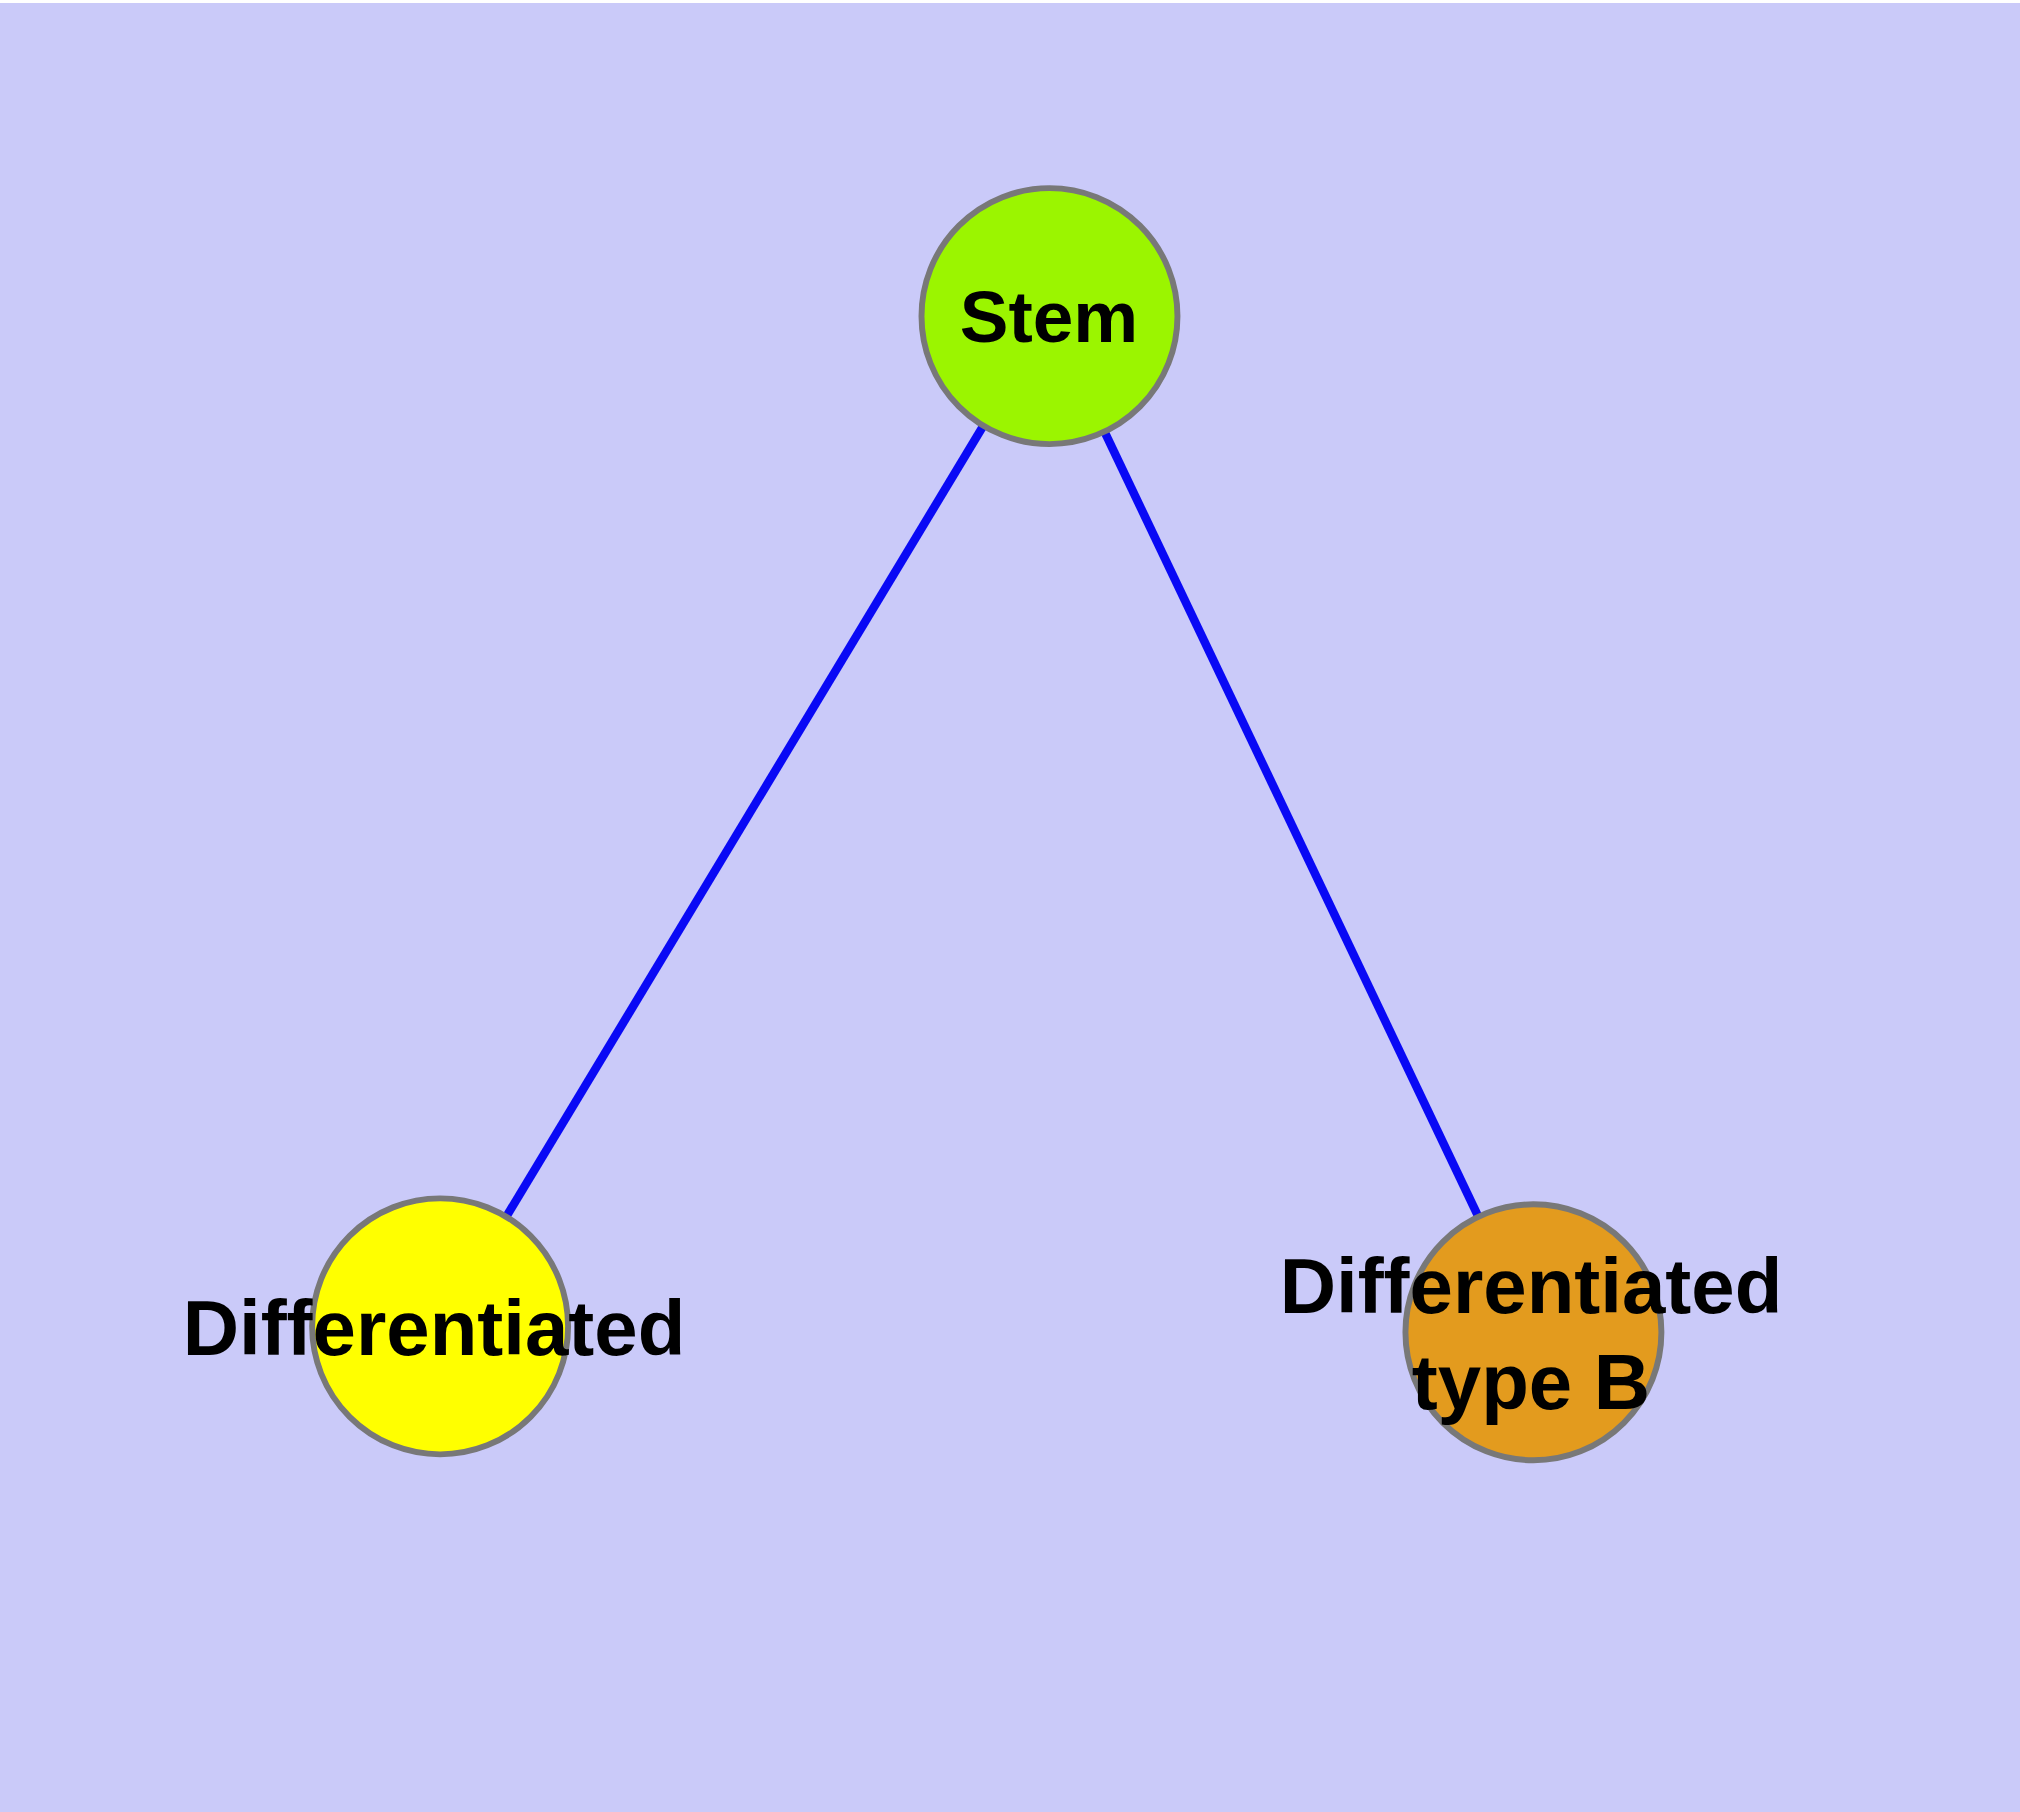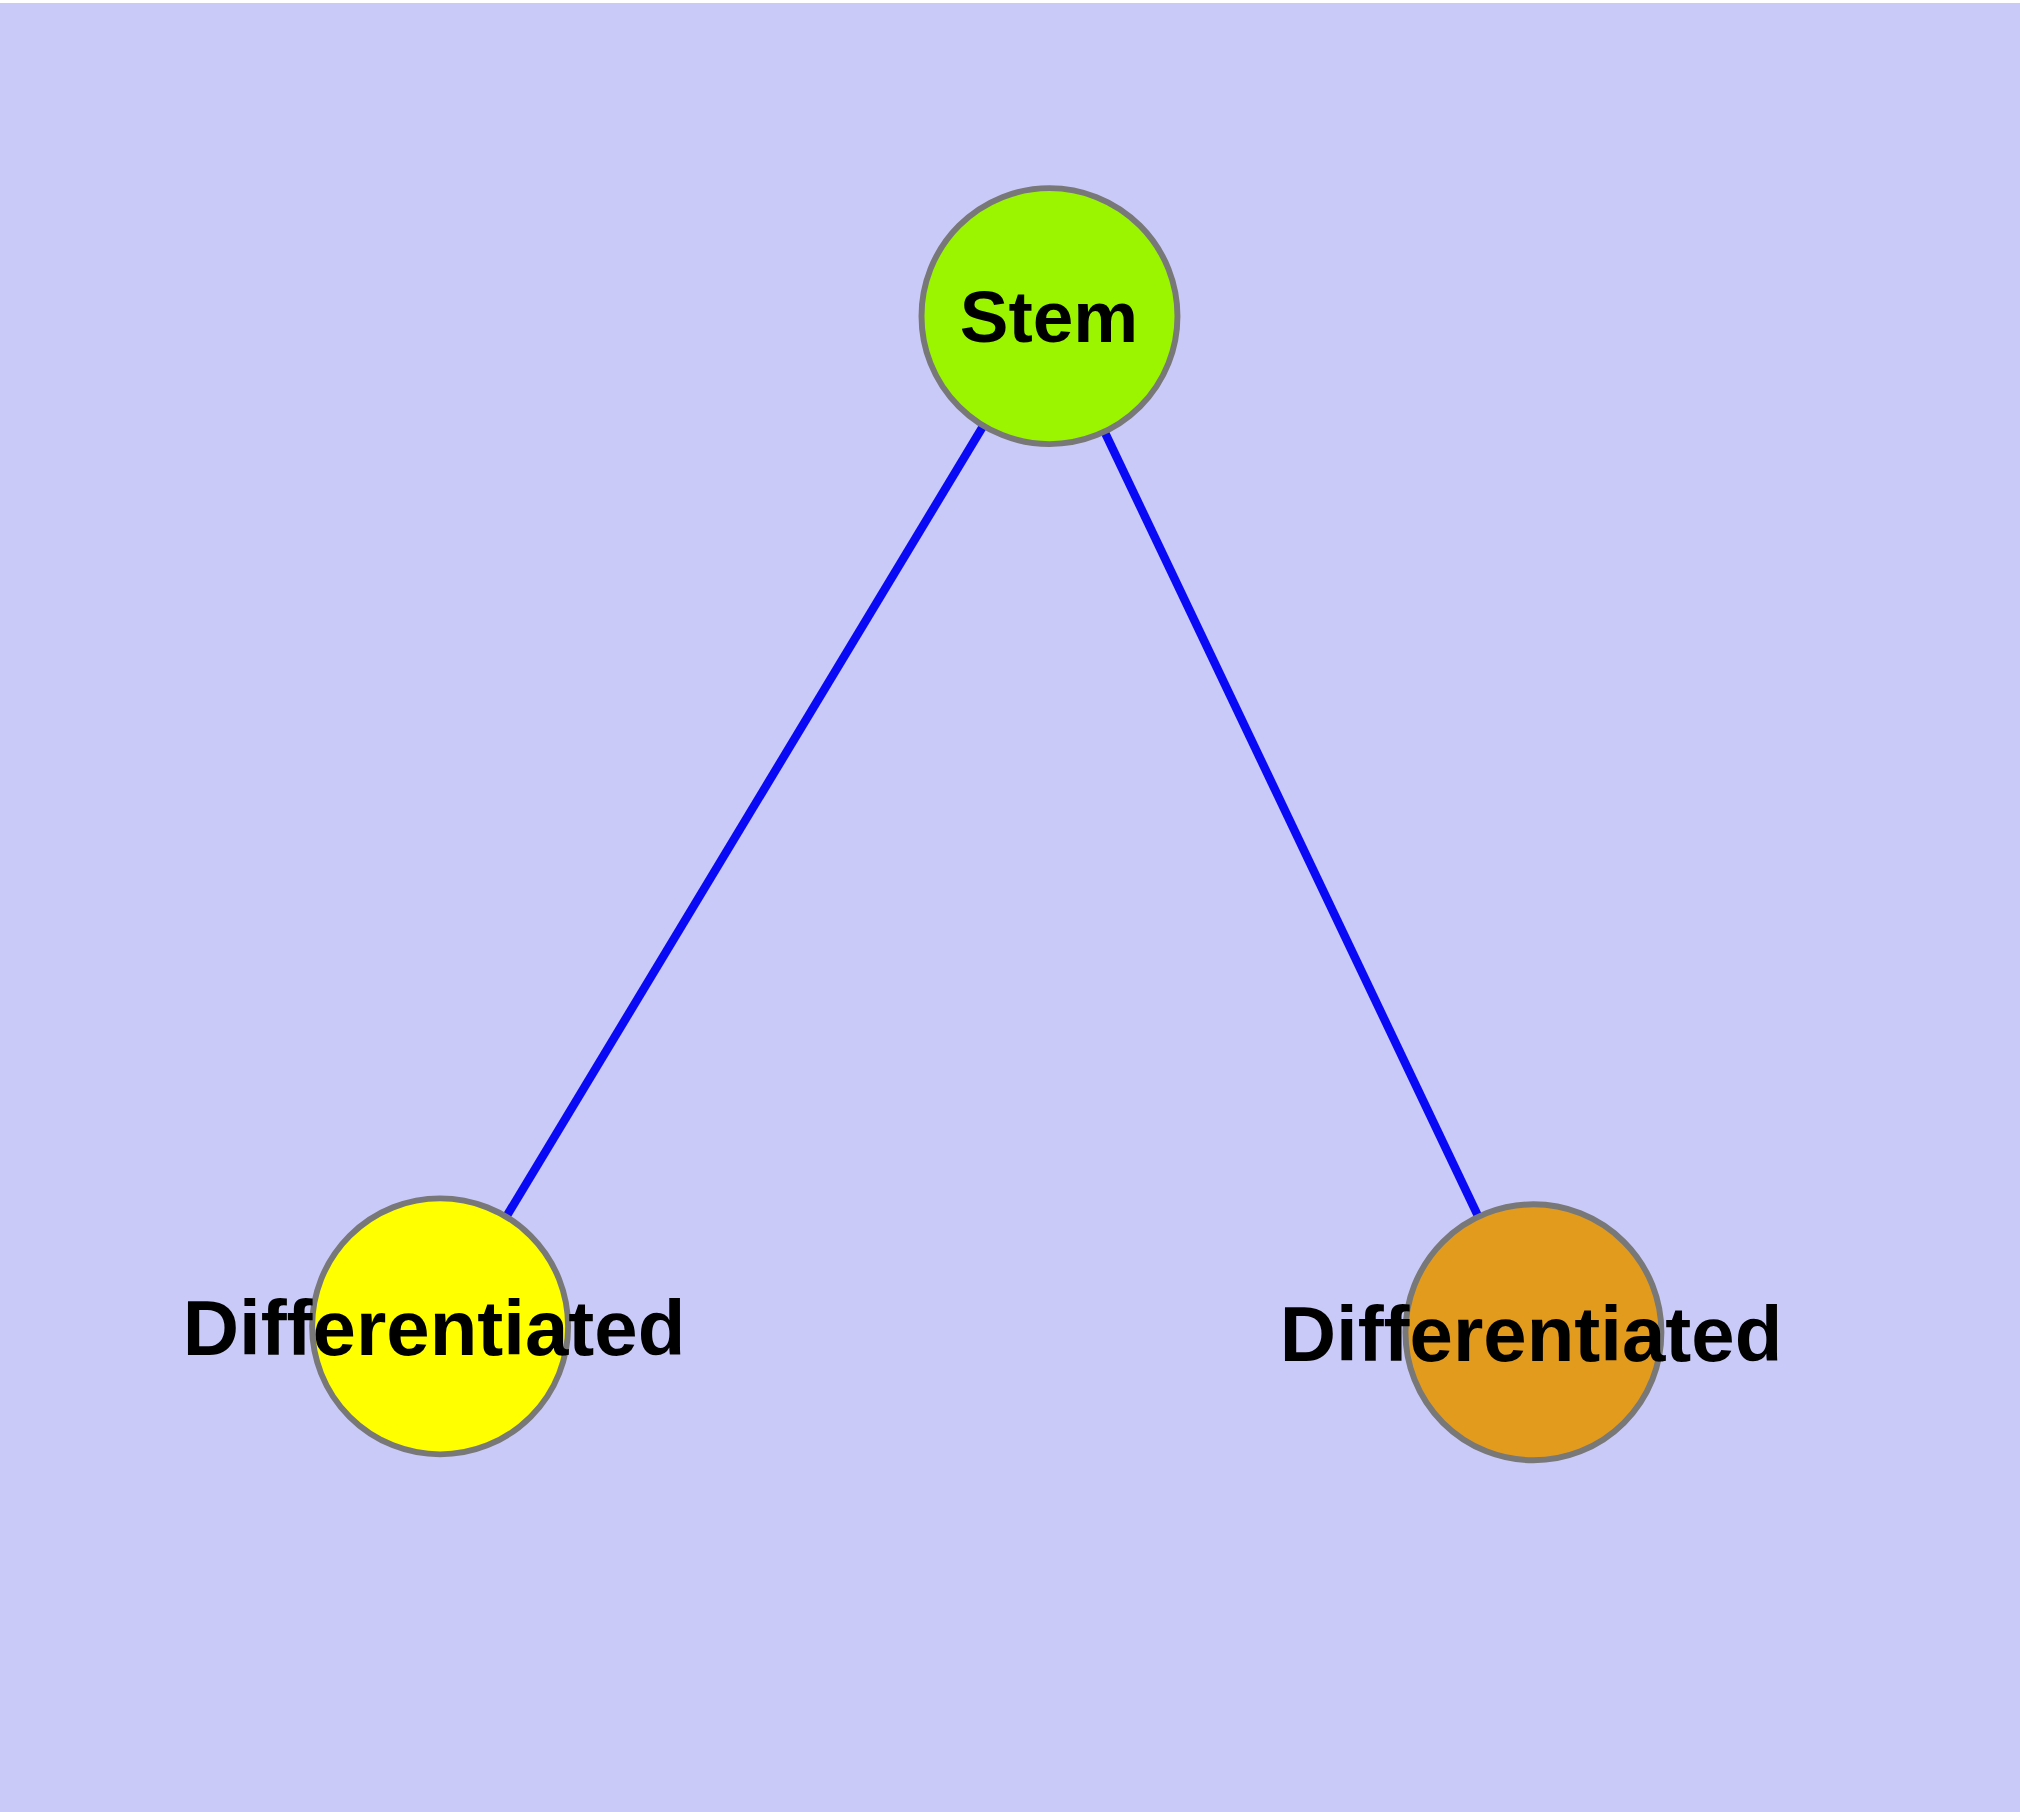--- a/index.html
+++ b/index.html
@@ -92,16 +92,17 @@
   <div class="node-label stem">
     <span class="label-line">Stem</span>
   </div>
 
   <div class="node-label type-a">
     <span class="label-line">Differentiated</span>
   </div>
 
   <div class="node-label type-b">
     <span class="label-line">Differentiated</span>
+    <span class="label-line">type B</span>
   </div>
 
 </div>
 
 
 </body></html>

